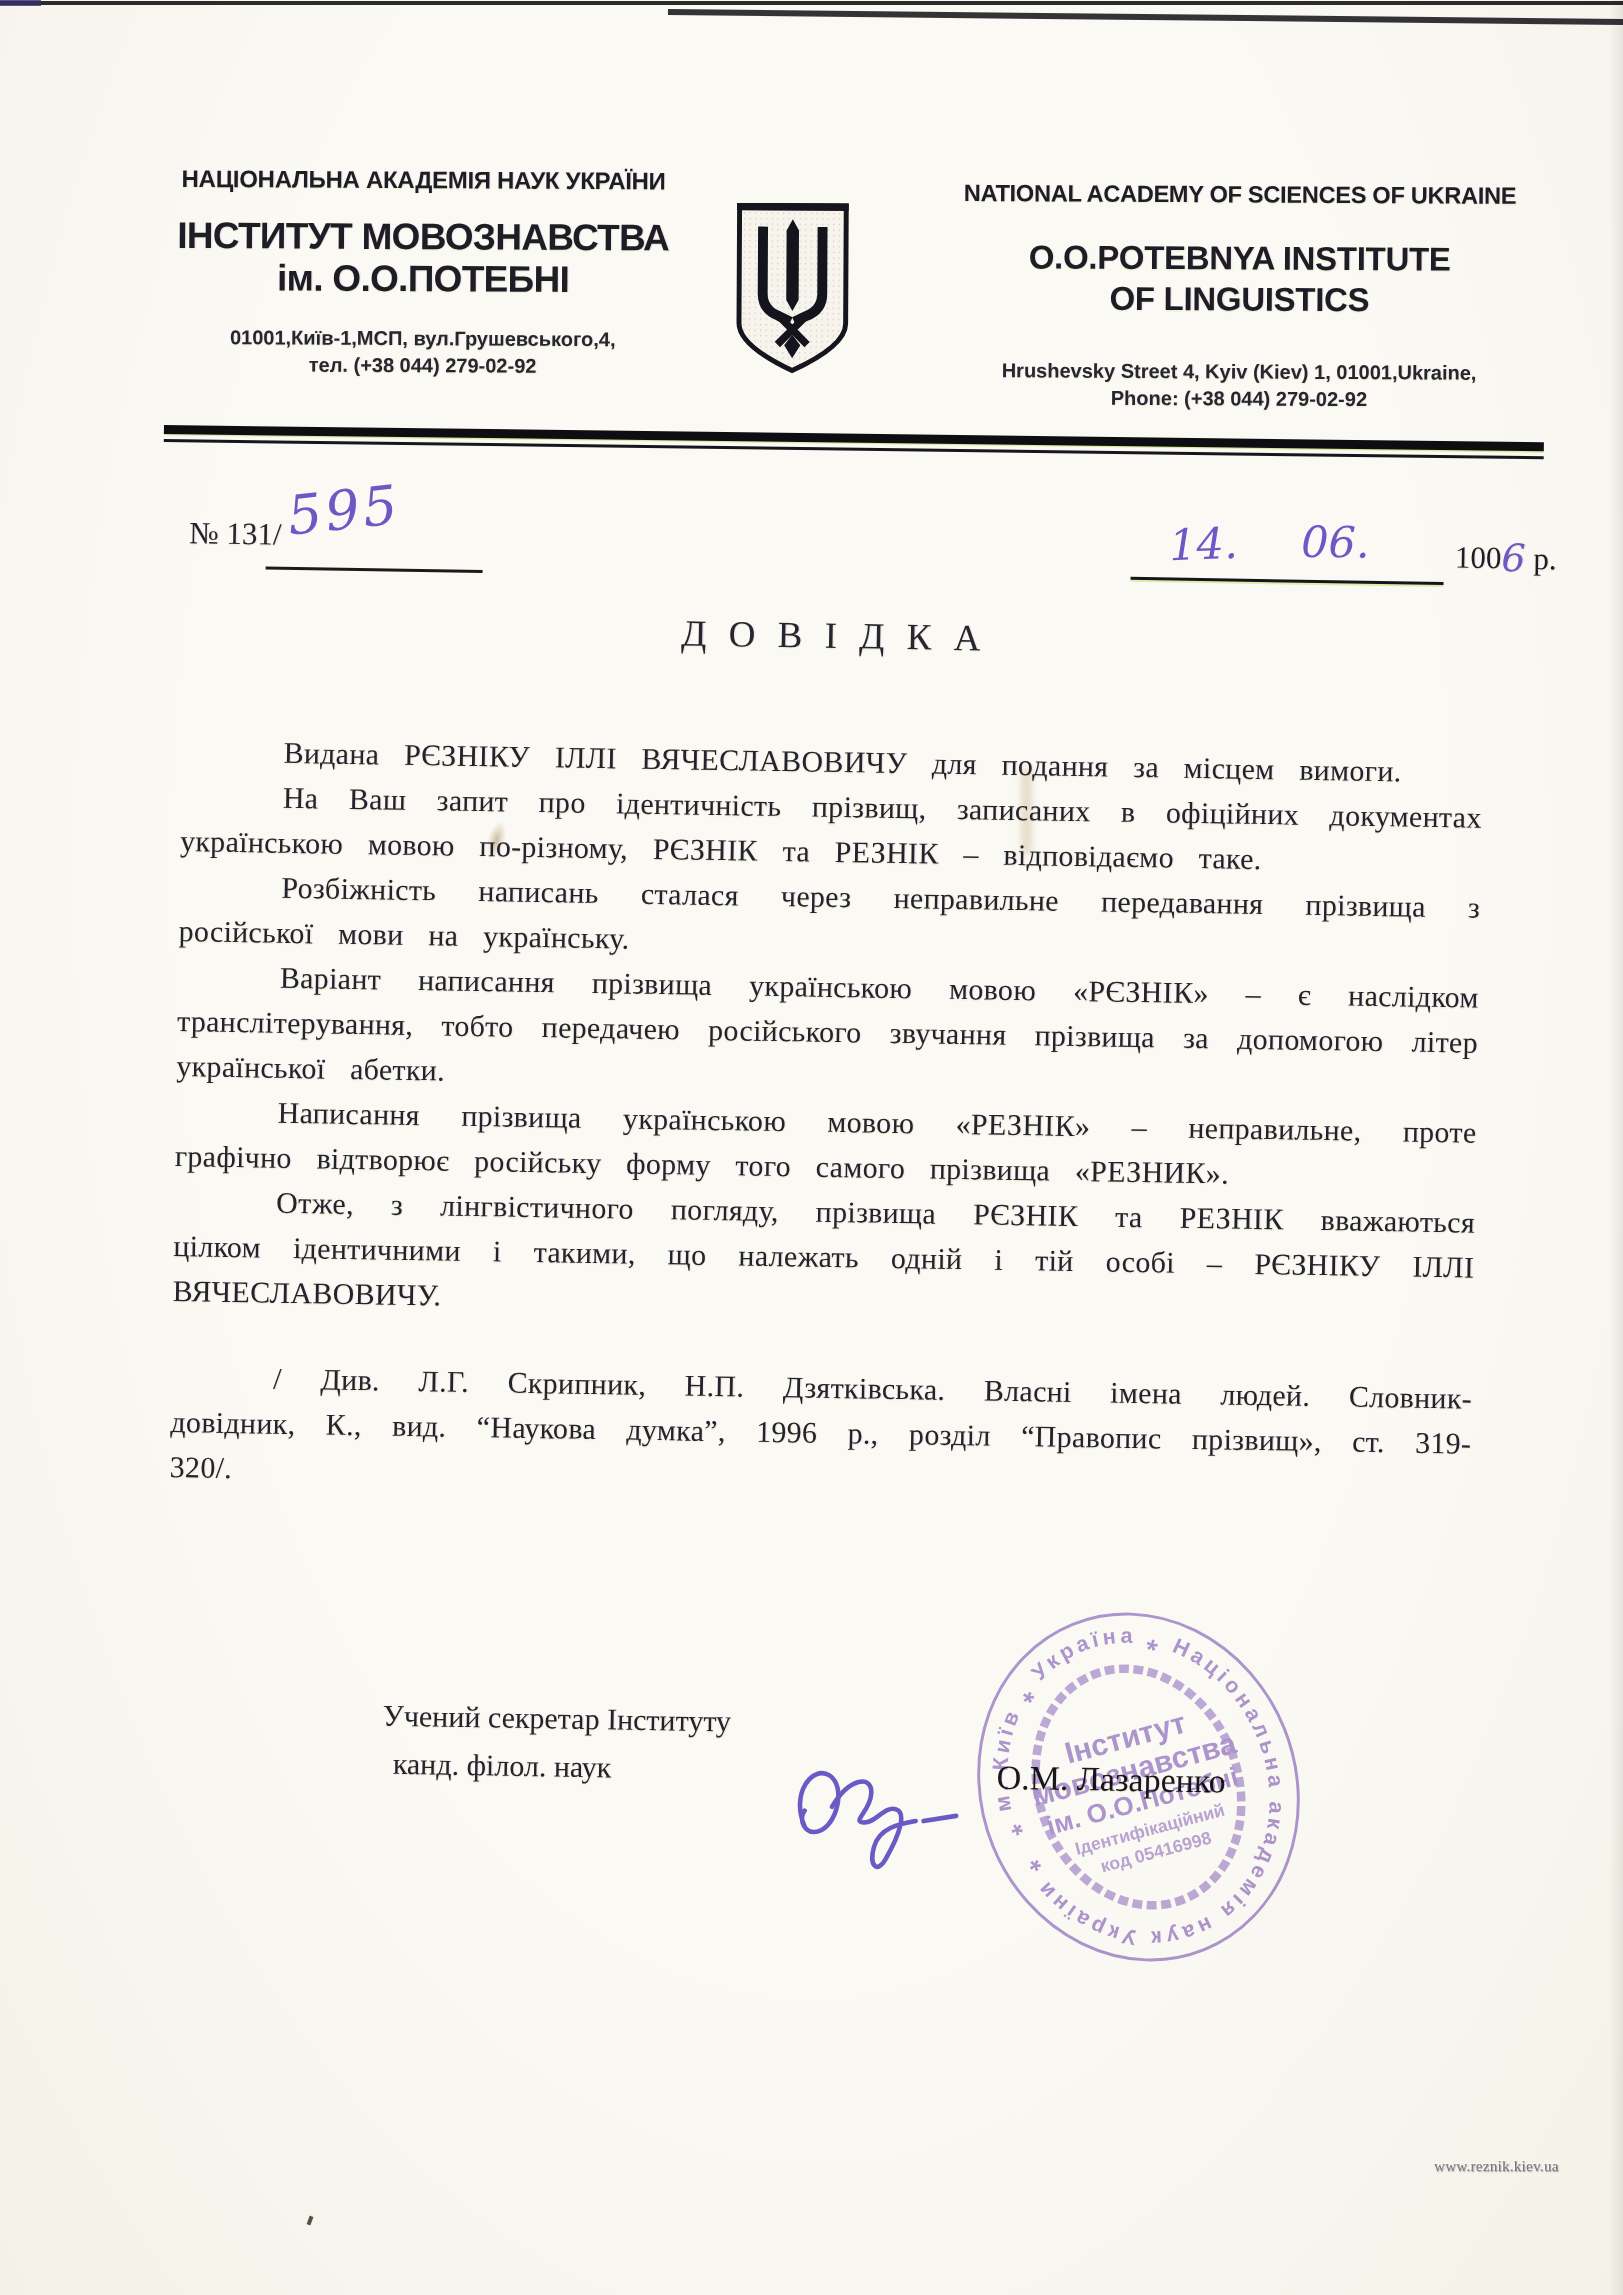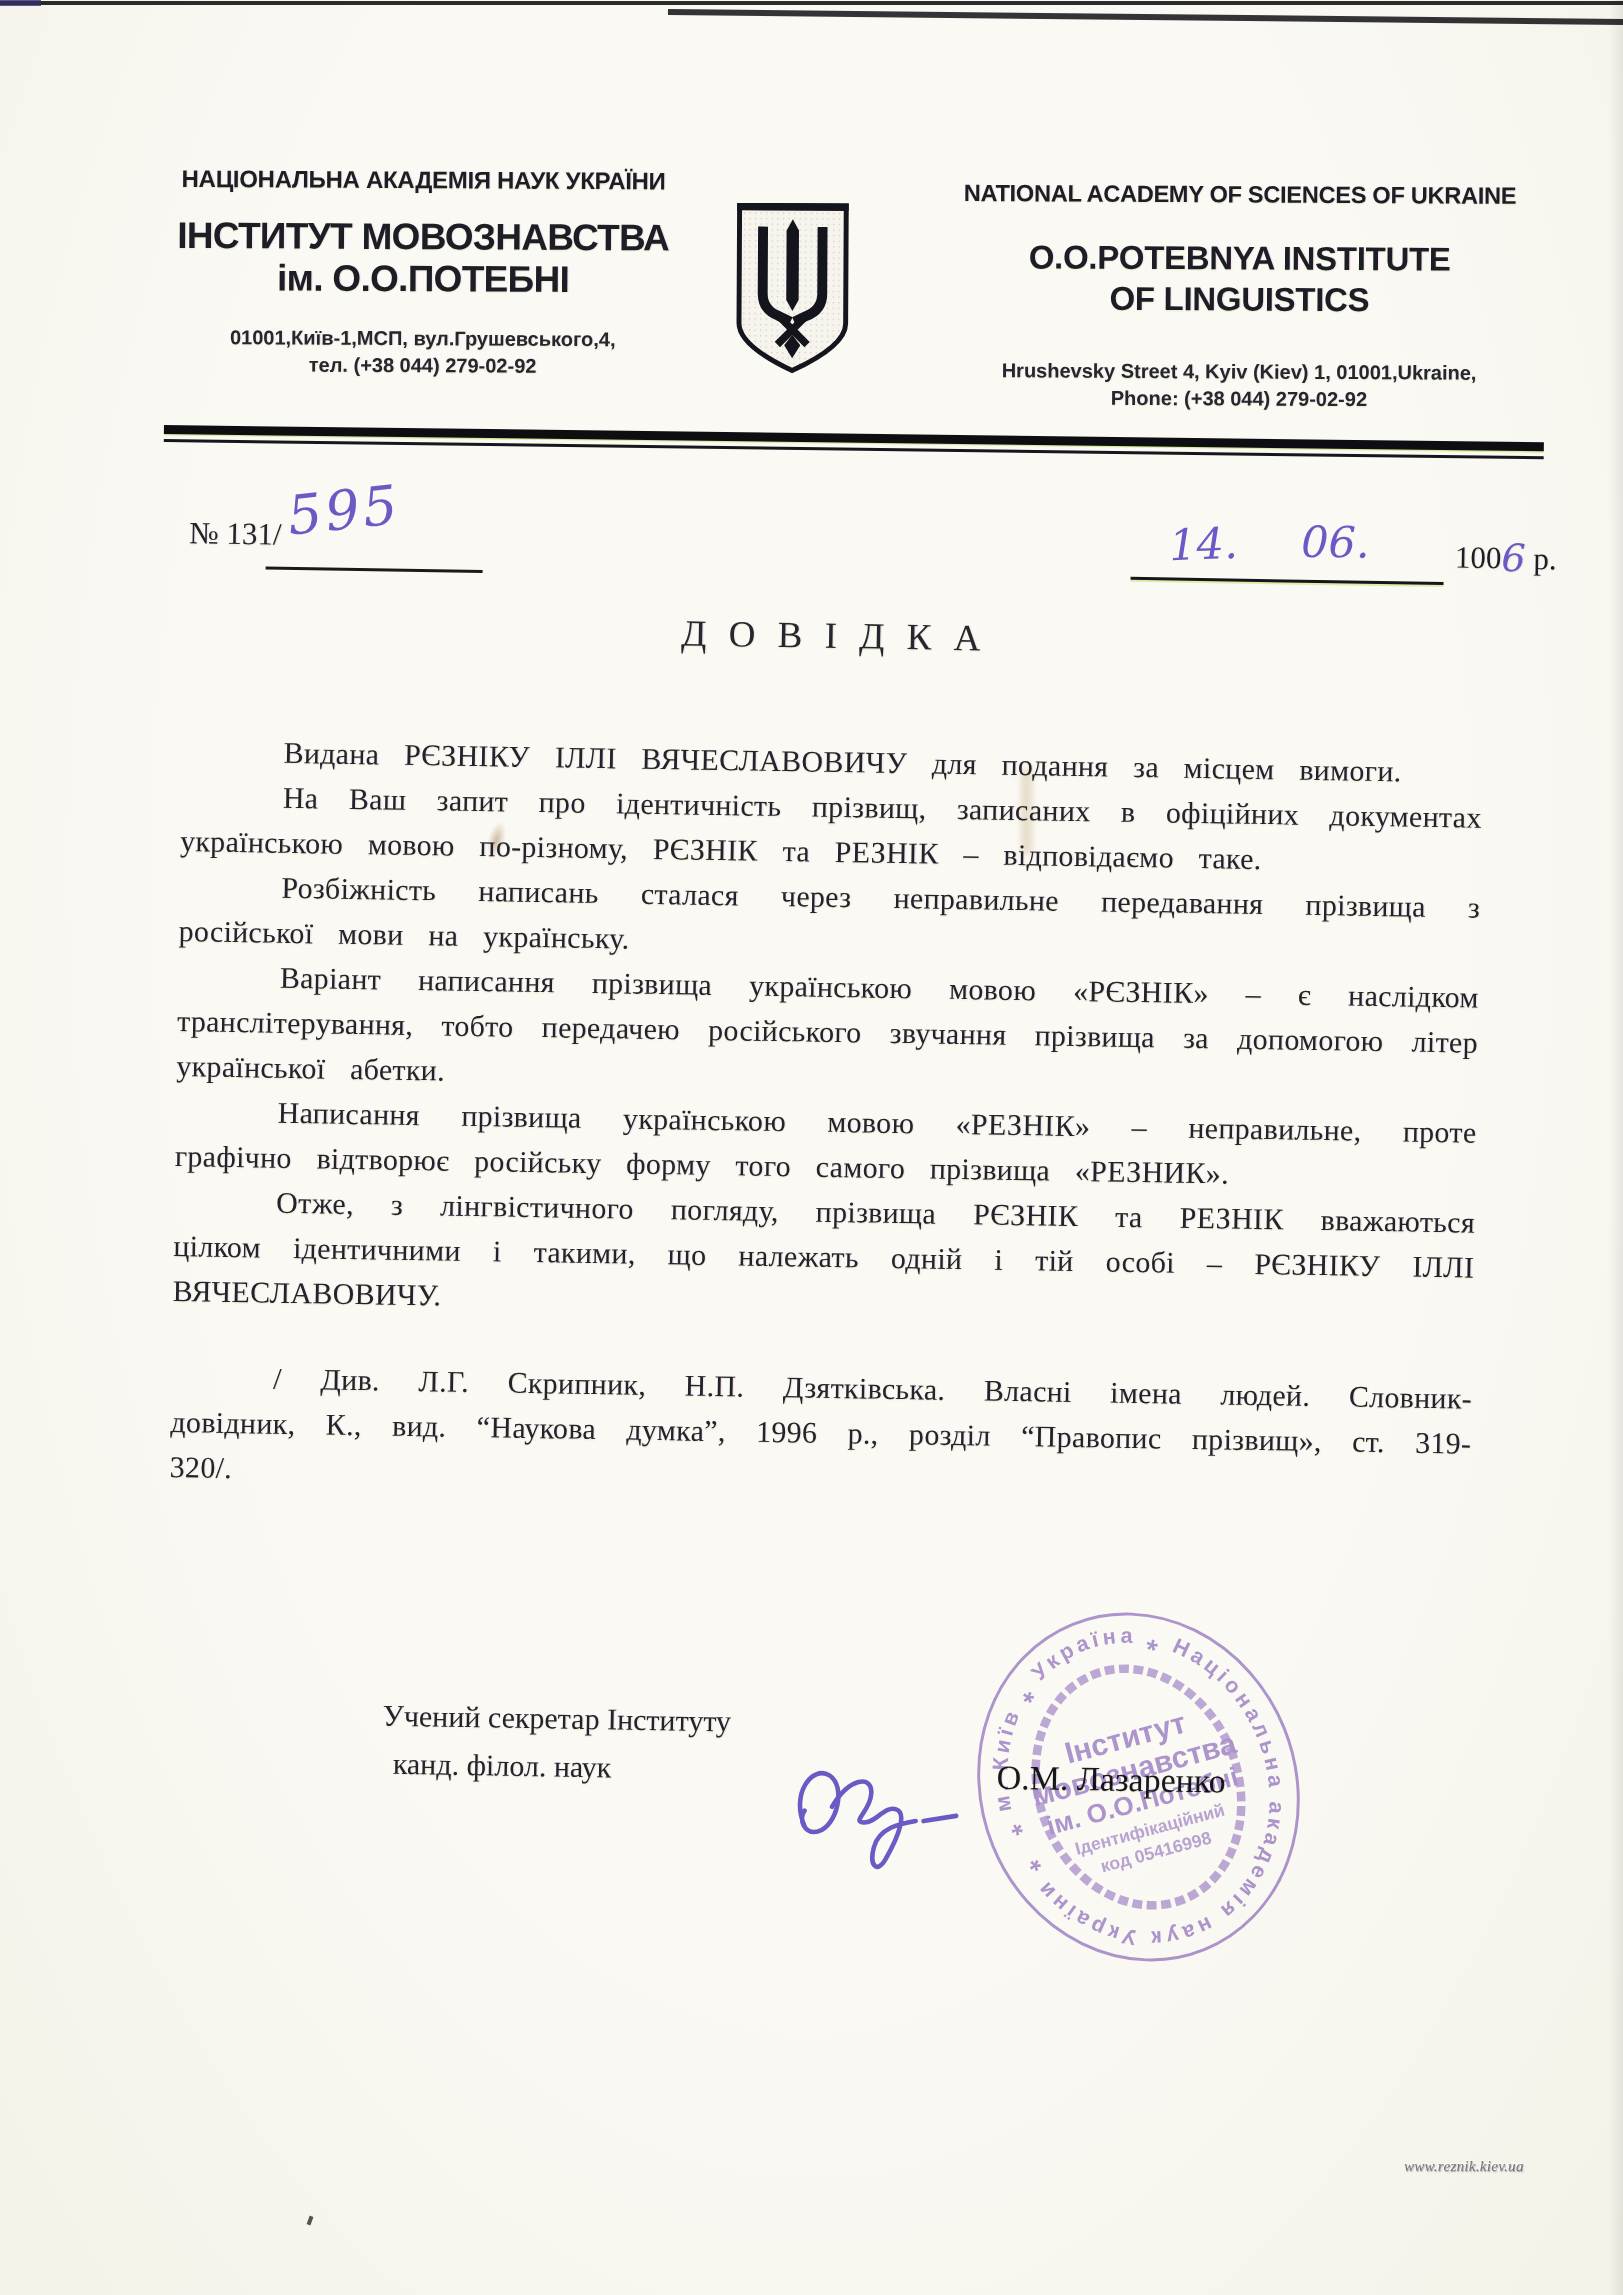--- a/index.html
+++ b/index.html
@@ -48,21 +48,21 @@
   .body-text{left:194px;top:725px;width:1301px;font-size:30px;line-height:45px;text-align:justify;word-spacing:17px;letter-spacing:0.3px;}
   .body-text p{margin:0;text-indent:102px;}
   .body-text p.fnote{margin-top:41px;}
   
   .role1{left:411px;top:1692px;font-size:30px;}
   .role2{left:422px;top:1740px;font-size:30px;}
   .sig-name{left:1026px;top:1742px;font-size:34px;color:#17171c;z-index:4;}
   .stamp{left:929px;top:1571px;z-index:1;opacity:.92;mix-blend-mode:multiply;}
   .sigpath{left:785px;top:1728px;z-index:3;}
   .emblem{left:732px;top:194px;}
-  .watermark{left:1404px;top:2158px;font-size:15px;font-style:italic;color:#77767c;letter-spacing:0.3px;
+  .watermark{left:1434px;top:2158px;font-size:15px;color:#77767c;letter-spacing:0.3px;
     text-shadow:-0.7px -0.7px 0 rgba(255,255,255,.9), 0.7px 0.7px 1.3px rgba(60,60,60,.55);}
 </style>
 </head>
 <body>
 
 <div class="page">
 
   <div class="abs topline1"></div>
   <div class="abs topline2"></div>
   <div class="abs topcorner"></div>

